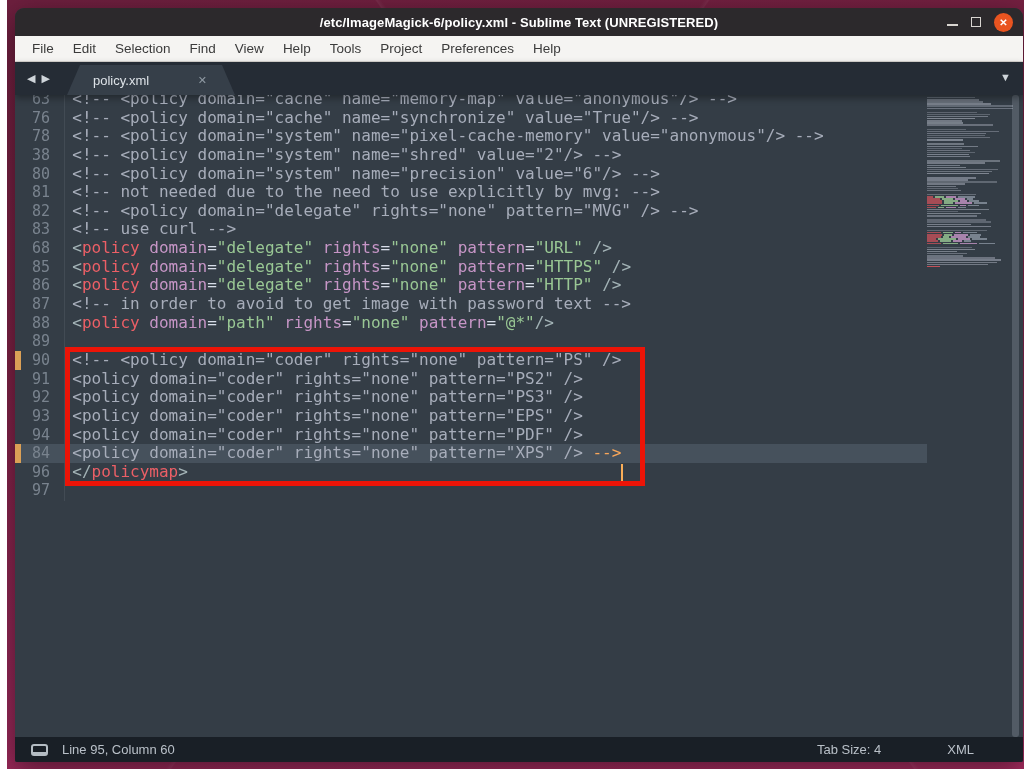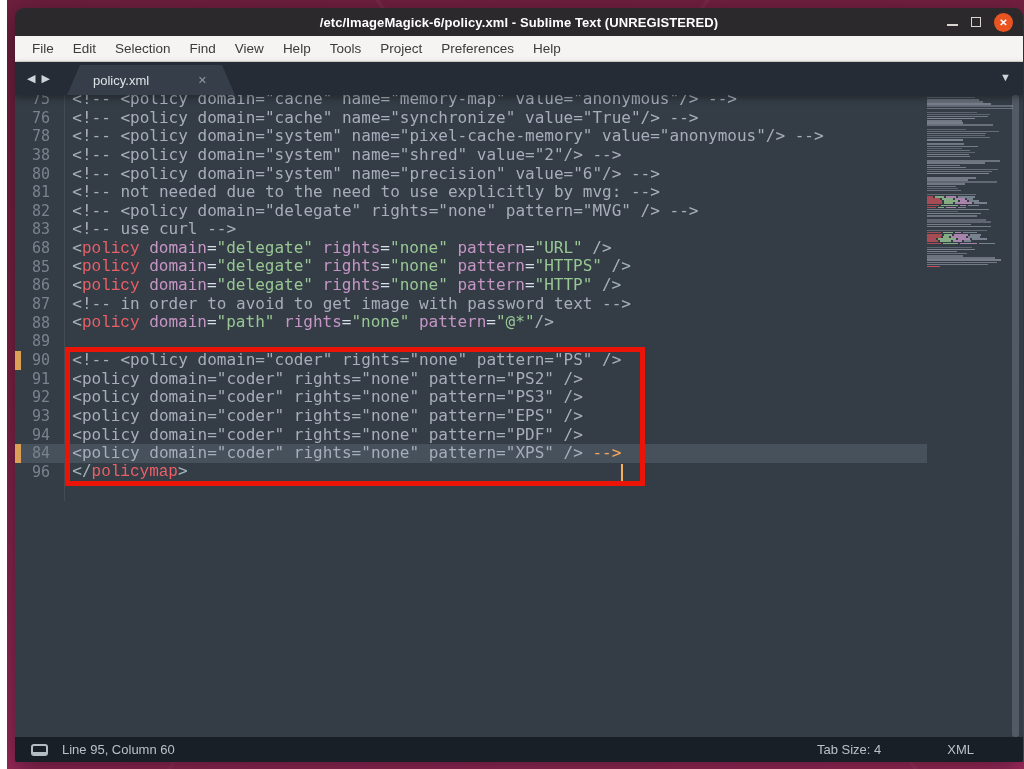--- a/index.html
+++ b/index.html
@@ -45,21 +45,21 @@
     font-family:"DejaVu Sans Mono", monospace; }
   .indent-guide{ position:absolute; left:49px; top:0; width:1px; height:406px;
     background:rgba(215,222,233,.09); }
   .code{ position:absolute; left:0; top:-5px; right:0; }
   .code-row{ height:18.65px; display:flex; align-items:center; position:relative;
     font-size:16px; line-height:18.65px; }
   .code-row.current{ background:linear-gradient(to right,#46515c 0,#46515c 912px,transparent 912px); }
   .mod-marker{ position:absolute; left:0; top:0; width:6px; height:100%; background:#dba056; }
   .lnum{ flex:none; width:35px; text-align:right; color:#79838e; font-size:15px; }
   .ltext{ white-space:pre; margin-left:3px; color:#d8dee9; }
-  .tk-c{ color:#a7adba; } .tk-t{ color:#ec5f66;font-family:Liberation Mono, monospace; } .tk-a{ color:#c695c6; }
+  .tk-c{ color:#a7adba; } .tk-t{ color:#ec5f66; } .tk-a{ color:#c695c6; }
   .tk-s{ color:#99c794; } .tk-p{ color:#a3b3b6; } .tk-o{ color:#d8dee9; }
   .tk-w{ color:#d8dee9; } .tk-x{ color:#f9a75a; }
   .caret{ position:absolute; left:606px; top:369px; width:2px; height:17px; background:#f9ae58; }
   .annotation-rect{ position:absolute; left:50px; top:252px; width:580px; height:139px;
     border:5px solid #ec1407; pointer-events:none; z-index:5; }
   .minimap{ position:absolute; left:912px; top:2px; width:86px; }
   .mm-row{ height:1.4px; margin-bottom:0.72px; display:flex; gap:2px; }
   .mm-seg{ height:100%; display:inline-block; }
   .vscrollbar{ position:absolute; right:4px; top:0; bottom:0; width:7px;
     background:rgba(190,200,212,.22); border-radius:3px; }
@@ -110,21 +110,21 @@
         <span class="tab-label">policy.xml</span>
         <span class="tab-close">✕</span>
       </div>
       <span class="tab-dropdown">▼</span>
     </div>
 
     <div class="editor">
       <div class="indent-guide"></div>
       <div class="code">
           <div class="code-row">
-            <span class="lnum">75</span>
+            <span class="lnum">63</span>
             <span class="ltext"><span class="tk-c">  &lt;!-- &lt;policy domain="cache" name="memory-map" value="anonymous"/&gt; --&gt;</span></span>
           </div>
           <div class="code-row">
             <span class="lnum">76</span>
             <span class="ltext"><span class="tk-c">  &lt;!-- &lt;policy domain="cache" name="synchronize" value="True"/&gt; --&gt;</span></span>
           </div>
           <div class="code-row">
             <span class="lnum">78</span>
             <span class="ltext"><span class="tk-c">  &lt;!-- &lt;policy domain="system" name="pixel-cache-memory" value="anonymous"/&gt; --&gt;</span></span>
           </div>
@@ -193,20 +193,24 @@
             <span class="ltext"><span class="tk-c">  &lt;policy domain="coder" rights="none" pattern="PDF" /&gt;</span></span>
           </div>
           <div class="code-row current">
             <span class="mod-marker"></span>
             <span class="lnum">84</span>
             <span class="ltext"><span class="tk-c">  &lt;policy domain="coder" rights="none" pattern="XPS" /&gt; </span><span class="tk-x">--&gt;</span></span>
           </div>
           <div class="code-row">
             <span class="lnum">96</span>
             <span class="ltext"><span class="tk-p">  &lt;/</span><span class="tk-t">policymap</span><span class="tk-p">&gt;</span></span>
+          </div>
+          <div class="code-row">
+            <span class="lnum">97</span>
+            <span class="ltext"></span>
           </div>
         </div>
       <div class="caret"></div>
       <div class="minimap">
           <div class="mm-row">
             <span class="mm-seg" style="width: 48px; background: rgba(167, 173, 186, 0.35);"></span>
           </div>
           <div class="mm-row">
             <span class="mm-seg" style="width: 52.4413px; background: rgba(167, 173, 186, 0.447);"></span>
           </div>

